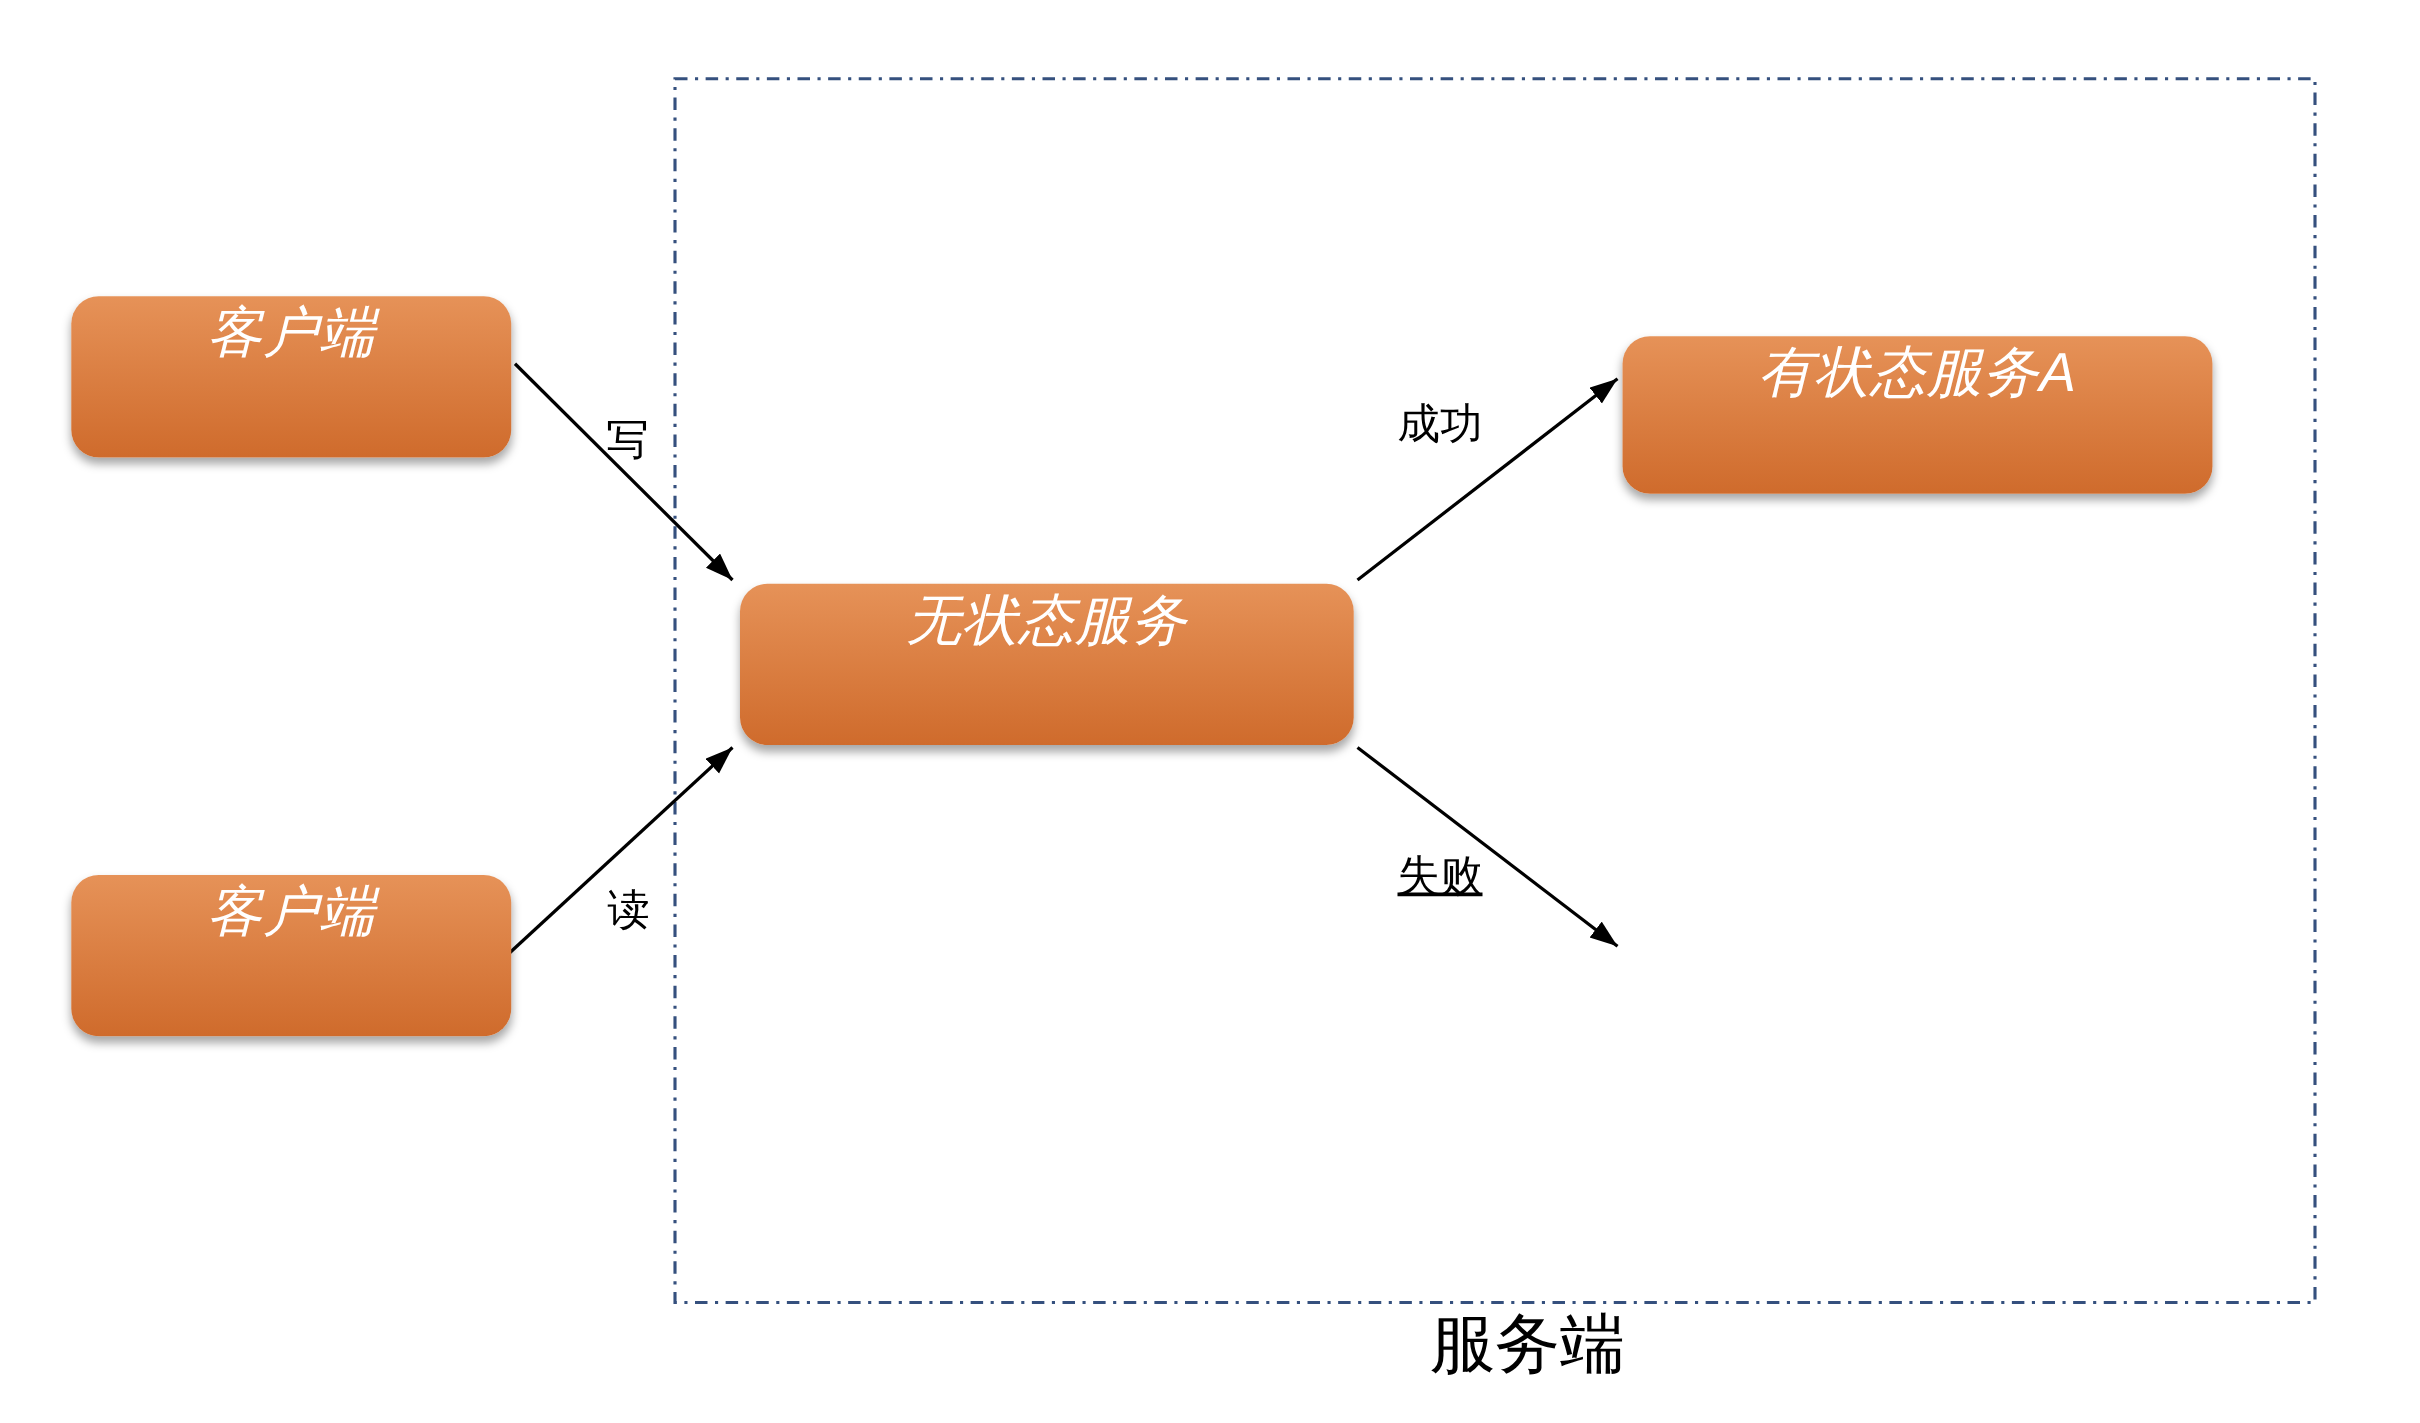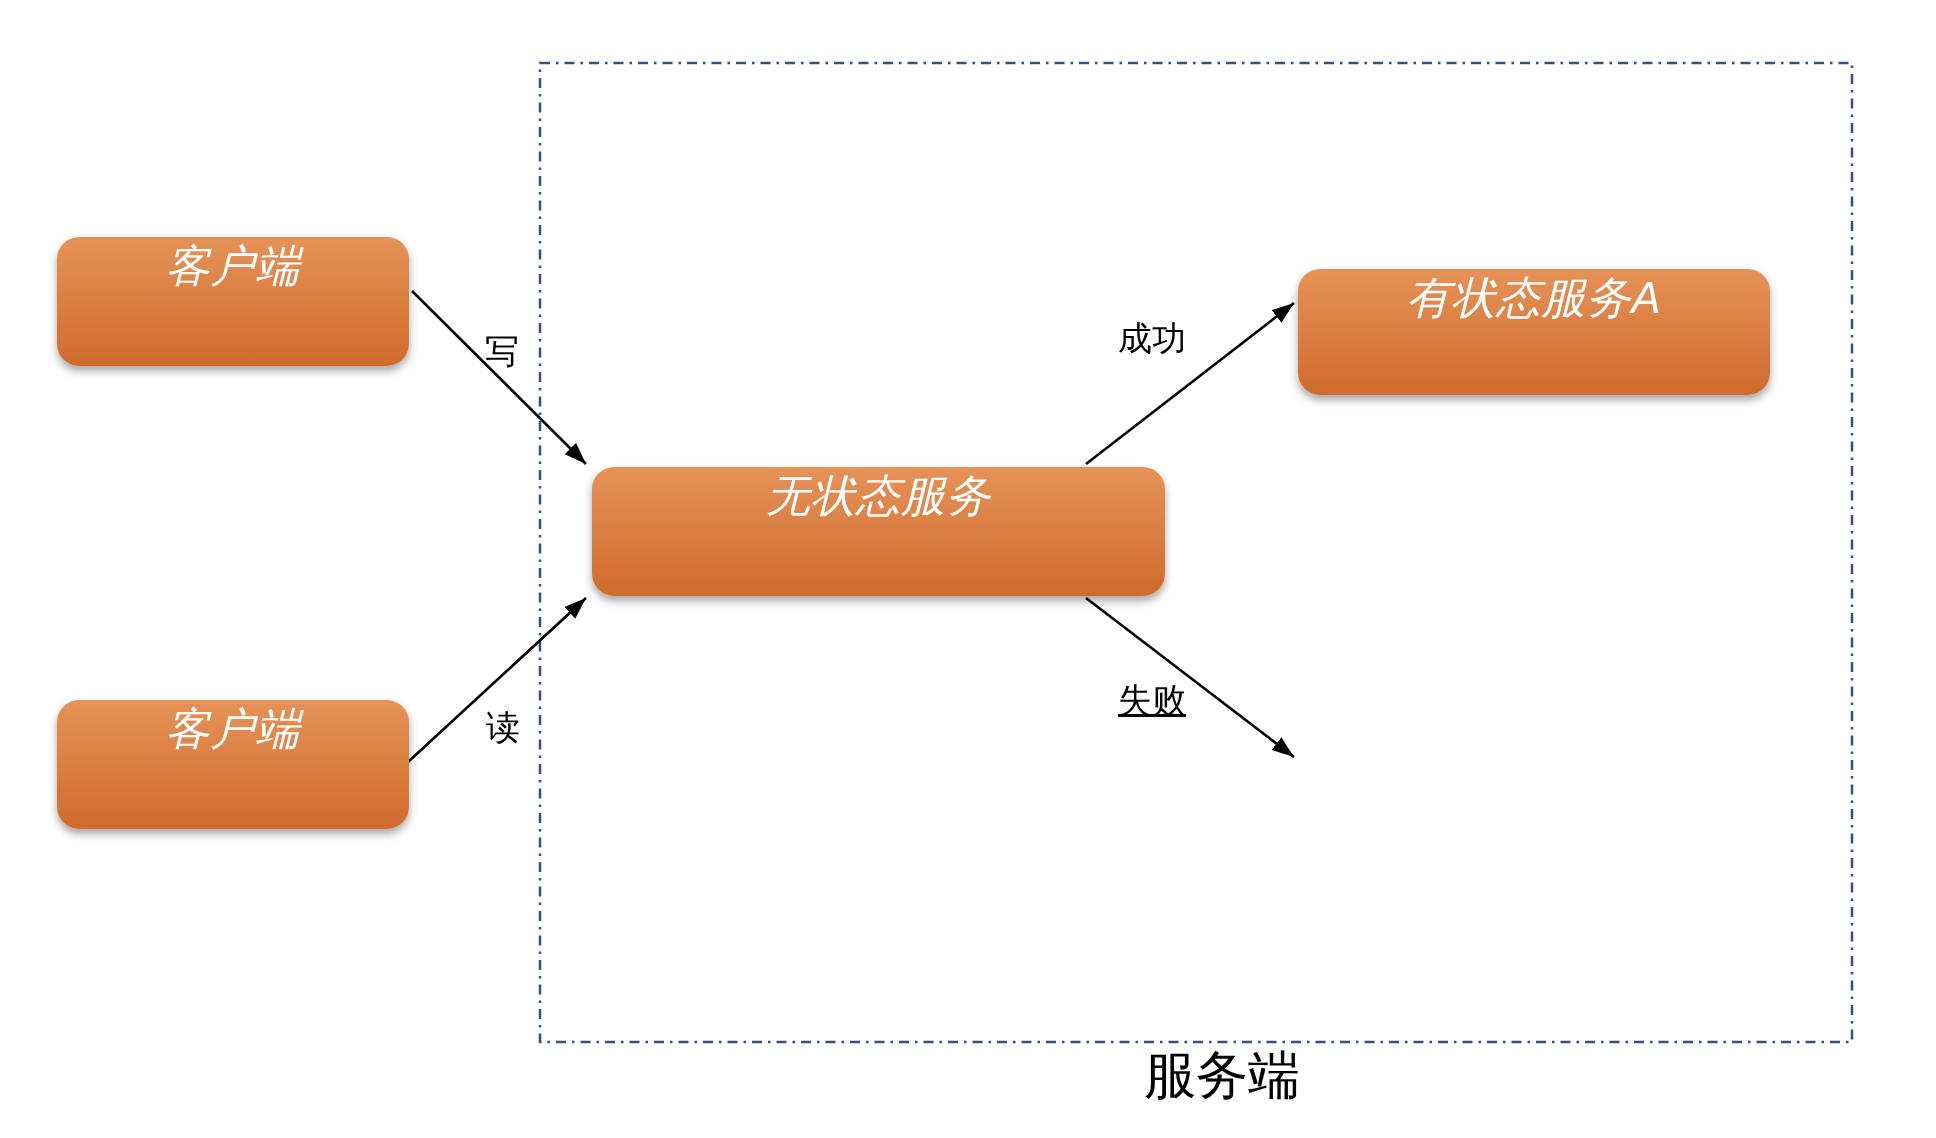--- a/index.html
+++ b/index.html
@@ -26,21 +26,21 @@
     border-radius:22px;
     box-shadow:0 5px 8px rgba(0,0,0,0.35);
     color:var(--node-text);
     font-size:44px;
     letter-spacing:1px;
     text-align:center;
     font-style:italic;
   }
   .node-client-top   {left:57px;  top:237px; width:352px; height:129px;}
   .node-client-bottom{left:57px;  top:700px; width:352px; height:129px;}
-  .node-stateless    {left:592px; top:467px; width:573px; height:129px;}
+  .node-stateless    {left:592px; top:467px; width:491px; height:129px;}
   .node-stateful-a   {left:1298px;top:237px; width:472px; height:126px;margin-top:32px;}
   .node-stateful-b   {left:1298px;top:701px; width:472px; height:126px;}
   .edge-label{
     position:absolute;
     transform:translate(-50%,-50%);
     color:var(--edge-text);
     font-size:34px;
     white-space:nowrap;
   }
   .edge-label-write  {left:502px; top:352px;}

